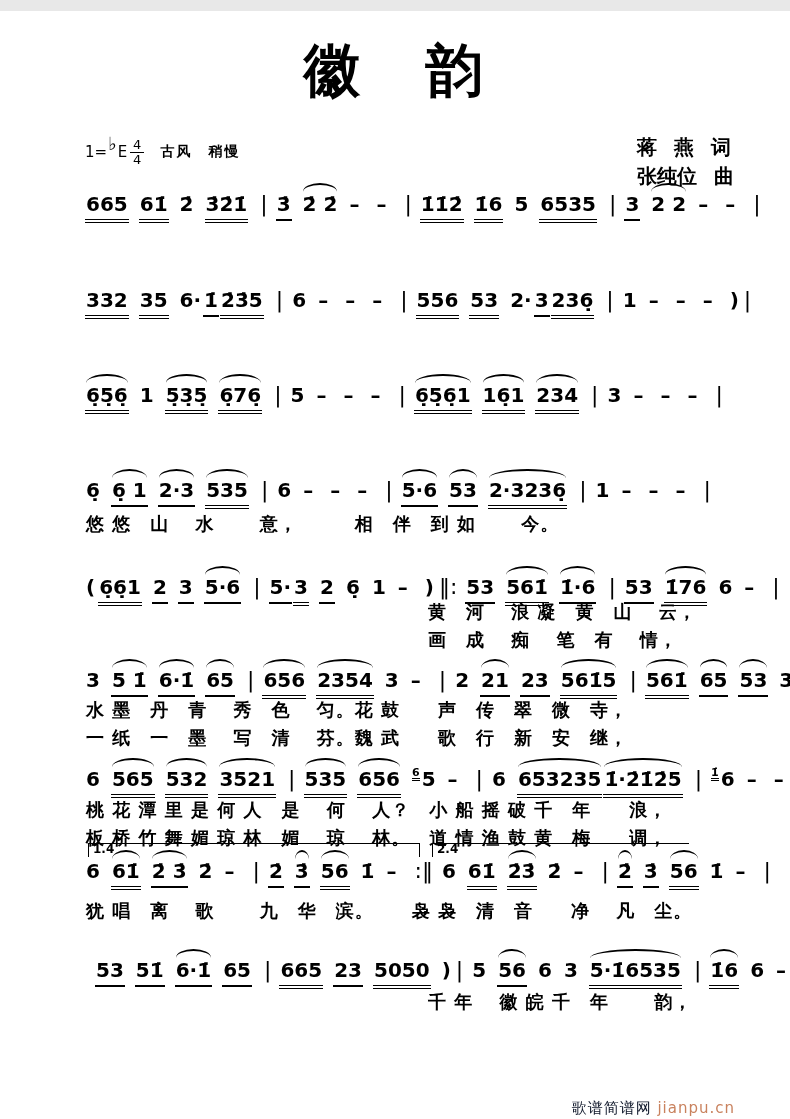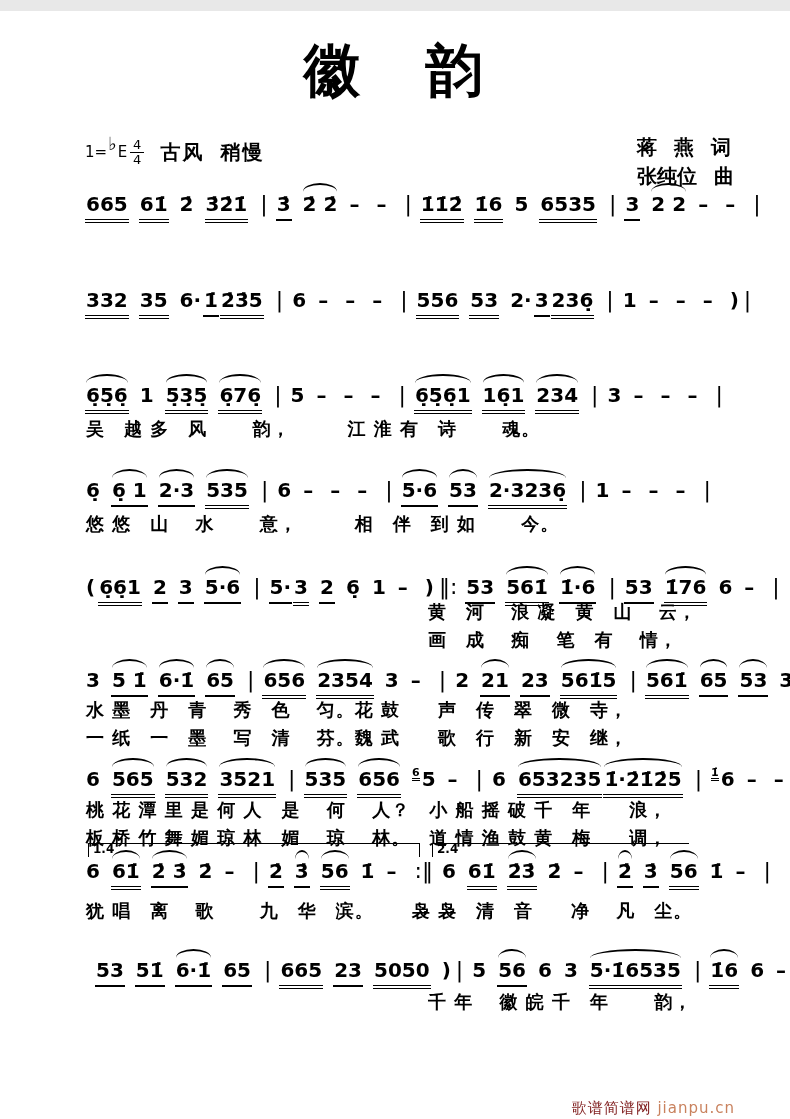--- a/index.html
+++ b/index.html
@@ -8,21 +8,21 @@
 
   .title{position:absolute;top:22px;left:0;right:0;text-align:center;
          font-family:"DejaVu Serif",serif;font-weight:700;font-size:57px;letter-spacing:4px;white-space:pre}
 
   .keysig{position:absolute;top:124px;left:85px;display:flex;align-items:center;
           font-size:15px;font-weight:400;height:34px}
   .keysig .flat{font-size:18px;font-weight:700;position:relative;top:-9px;margin:0 1px}
   .frac{display:inline-block;text-align:center;font-size:13px;line-height:1.05;margin-left:3px;font-weight:400}
   .frac .num{display:block;border-bottom:1px solid #000;padding:0 3px}
   .frac .den{display:block;padding:0 3px}
-  .tempo{margin-left:16px;font-size:20px;font-weight:700;letter-spacing:2px}
+  .tempo{margin-left:16px;font-size:14px;font-weight:700;letter-spacing:2px}
 
   .credits{position:absolute;top:122px;right:56px;text-align:left;
            font-family:"DejaVu Serif",serif;font-size:20px;font-weight:700;line-height:1.45;word-spacing:10px}
 
   .notes{position:absolute;left:85px;right:30px;white-space:nowrap;
          font-weight:700;font-size:20px;line-height:26px}
   .tk{display:inline-block;position:relative;margin-right:10px;padding:0 1px 2px 1px}
   .u1{border-bottom:2px solid #000}
   .u2{border-bottom:4px double #000}
   .arc::before{content:"";position:absolute;left:1px;right:1px;top:-8px;height:7px;
@@ -41,21 +41,21 @@
   .ly3{top:406px}.ly4{top:501px}.ly5a{top:589px}.ly5b{top:617px}
   .ly6a{top:687px}.ly6b{top:715px}.ly7a{top:787px}.ly7b{top:815px}
   .ly8{top:888px}.ly9{top:979px}
 
   .volta{position:absolute;top:832px;height:13px;border-top:1.5px solid #000;border-left:1.5px solid #000;
          font-size:12px;font-weight:700;line-height:11px;padding-left:4px}
   .volta1{left:88px;width:326px;border-right:1.5px solid #000}
   .volta2{left:432px;width:252px}
 
   .watermark{position:absolute;top:1088px;right:55px;font-size:15px;letter-spacing:1px}
-  .wm-site{color:#7f1d1d}
+  .wm-site{color:#0f172a}
   .wm-url{color:#c9825e}
 </style>
 </head>
 <body>
 
 <div class="page">
 
   <div class="title">徽　韵</div>
 
   <div class="keysig">
@@ -72,21 +72,20 @@
 
   <div class="credits">
     <div>蒋 燕 词</div>
     <div>张纯位 曲</div>
   </div>
 
   <div class="notes n1"><span class="tk u2">665</span><span class="tk u2">61̇</span><span class="tk">2̇</span><span class="tk u2">3̇2̇1̇</span><span class="tk bar">|</span><span class="tk u1">3̇</span><span class="tk arc">2̇ 2̇</span><span class="tk dash">–</span><span class="tk dash">–</span><span class="tk bar">|</span><span class="tk u2">1̇1̇2̇</span><span class="tk u2">1̇6</span><span class="tk">5</span><span class="tk u2">6535</span><span class="tk bar">|</span><span class="tk u1">3</span><span class="tk arc">2 2</span><span class="tk dash">–</span><span class="tk dash">–</span><span class="tk bar">|</span></div>
   <div class="notes n2"><span class="tk u2">332</span><span class="tk u2">35</span><span class="tk" style="margin-right: 1px;">6·</span><span class="tk u1" style="margin-right: 1px;">1̇</span><span class="tk u2">2̇3̇5</span><span class="tk bar">|</span><span class="tk">6</span><span class="tk dash">–</span><span class="tk dash">–</span><span class="tk dash">–</span><span class="tk bar">|</span><span class="tk u2">556</span><span class="tk u2">53</span><span class="tk" style="margin-right: 1px;">2·</span><span class="tk u1" style="margin-right: 1px;">3</span><span class="tk u2">236̣</span><span class="tk bar">|</span><span class="tk">1</span><span class="tk dash">–</span><span class="tk dash">–</span><span class="tk dash">–</span><span class="tk" style="margin-right: 2px;">)</span><span class="tk bar">|</span></div>
 
   <div class="notes n3"><span class="tk u2 arc">6̣5̣6̣</span><span class="tk">1</span><span class="tk u2 arc">5̣3̣5̣</span><span class="tk u2 arc">6̣76̣</span><span class="tk bar">|</span><span class="tk">5</span><span class="tk dash">–</span><span class="tk dash">–</span><span class="tk dash">–</span><span class="tk bar">|</span><span class="tk u2 arc">6̣5̣6̣1</span><span class="tk u2 arc">16̣1</span><span class="tk u2 arc">234</span><span class="tk bar">|</span><span class="tk">3</span><span class="tk dash">–</span><span class="tk dash">–</span><span class="tk dash">–</span><span class="tk bar">|</span></div>
-  <div class="lyrics ly3">吴　越 多　风　　 韵，　　　江 淮 有　诗　　 魂。</div>
 
   <div class="notes n4"><span class="tk">6̣</span><span class="tk u1 arc">6̣ 1</span><span class="tk u1 arc">2·3</span><span class="tk u2 arc">535</span><span class="tk bar">|</span><span class="tk">6</span><span class="tk dash">–</span><span class="tk dash">–</span><span class="tk dash">–</span><span class="tk bar">|</span><span class="tk u1 arc">5·6</span><span class="tk u1 arc">53</span><span class="tk u2 arc">2·3236̣</span><span class="tk bar">|</span><span class="tk">1</span><span class="tk dash">–</span><span class="tk dash">–</span><span class="tk dash">–</span><span class="tk bar">|</span></div>
   <div class="lyrics ly4">悠 悠　山　 水　　 意，　　　相　伴　到 如　　 今。</div>
 
   <div class="notes n5"><span class="tk" style="margin-right: 2px;">(</span><span class="tk u2">6̣6̣1</span><span class="tk u1">2</span><span class="tk u1">3</span><span class="tk u1 arc">5·6</span><span class="tk bar">|</span><span class="tk u1" style="margin-right: 1px;">5·</span><span class="tk u2">3</span><span class="tk u1">2</span><span class="tk">6̣</span><span class="tk">1</span><span class="tk dash">–</span><span class="tk" style="margin-right: 2px;">)</span><span class="tk bar">‖:</span><span class="tk u1">53</span><span class="tk u2 arc">561̇</span><span class="tk u1 arc">1̇·6</span><span class="tk bar">|</span><span class="tk u1">53</span><span class="tk u2 arc">1̇76</span><span class="tk">6</span><span class="tk dash">–</span><span class="tk bar">|</span></div>
   <div class="lyrics ly5b indent">画　成　 痴　 笔　有　 情，</div>
   <div class="lyrics ly5a indent">黄　河　 浪 凝　黄　山　 云，</div>
 
   <div class="notes n6"><span class="tk">3</span><span class="tk u1 arc">5 1̇</span><span class="tk u1 arc">6·1̇</span><span class="tk u1 arc">65</span><span class="tk bar">|</span><span class="tk u2 arc">656</span><span class="tk u2 arc">2354</span><span class="tk">3</span><span class="tk dash">–</span><span class="tk bar">|</span><span class="tk">2</span><span class="tk u1 arc">21</span><span class="tk u1">23</span><span class="tk u2 arc">561̇5</span><span class="tk bar">|</span><span class="tk u2 arc">561̇</span><span class="tk u1 arc">65</span><span class="tk u1 arc">53</span><span class="tk">3</span></div>
   <div class="lyrics ly6a">水 墨　丹　青　 秀　色　 匀。花 鼓　　声　传　翠　微　寺，</div>

